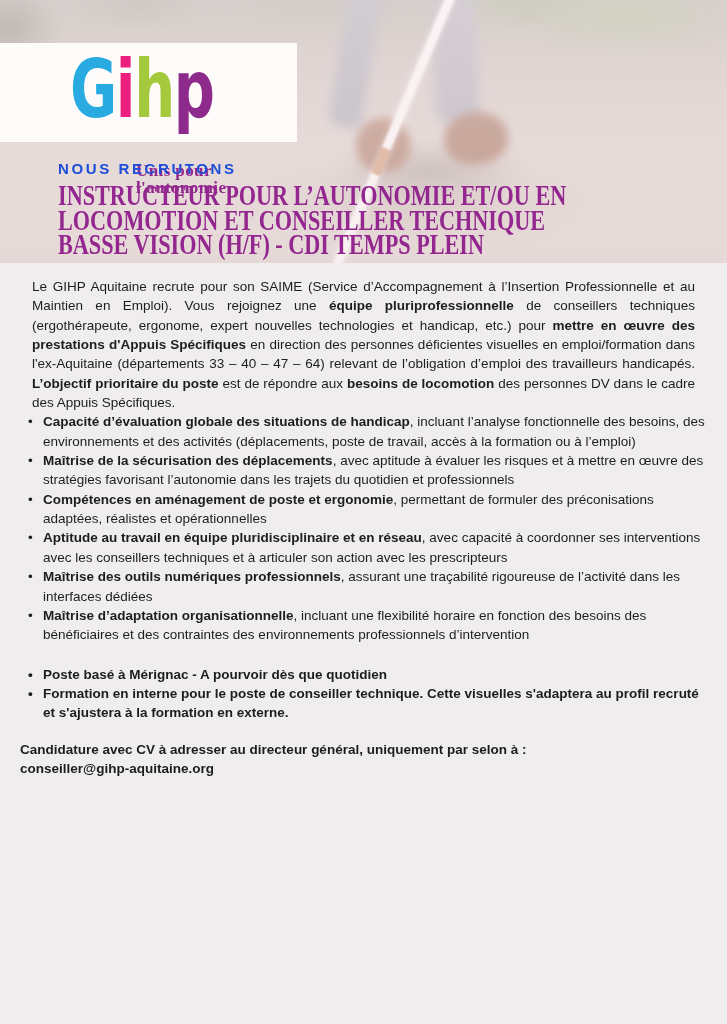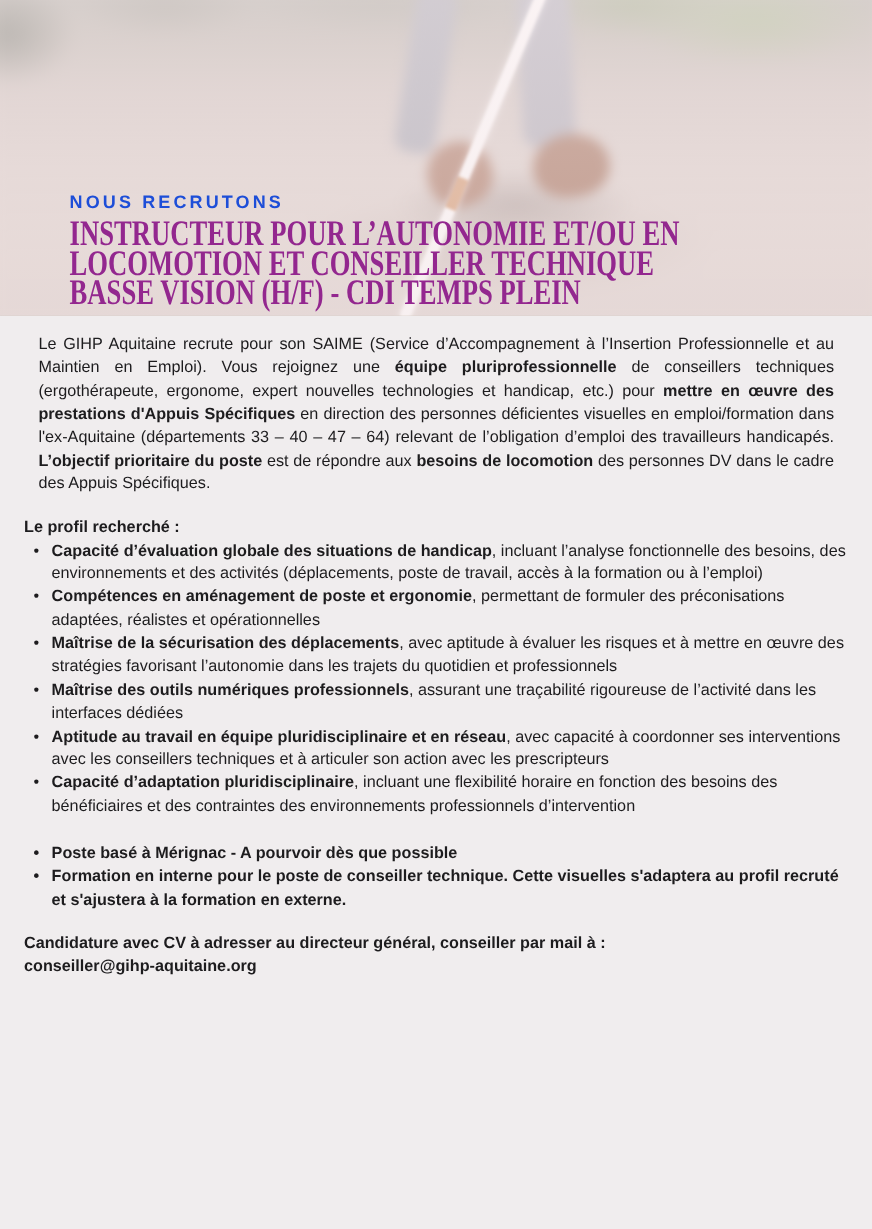--- a/index.html
+++ b/index.html
@@ -104,44 +104,47 @@
       <div class="leg leg-l"></div>
       <div class="leg leg-r"></div>
       <div class="shoe shoe-l"></div>
       <div class="shoe shoe-r"></div>
     </div>
     <div class="cane">
       <div class="cane-band"></div>
     </div>
     <div class="ph-overlay"></div>
 
+    <div class="logo-box">
+      <div class="gihp"><span style="color: rgb(41, 171, 226);">G</span><span style="color: rgb(236, 31, 126);">i</span><span style="color: rgb(165, 201, 60);">h</span><span style="color: rgb(142, 42, 139);">p</span></div>
+      <div class="tagline">Unis pour l'autonomie</div>
+    </div>
 
     <div class="head-text">
       <div class="kicker">NOUS RECRUTONS</div>
       <h1 class="title">INSTRUCTEUR POUR L’AUTONOMIE ET/OU EN<br>LOCOMOTION ET CONSEILLER TECHNIQUE<br>BASSE VISION (H/F) - CDI TEMPS PLEIN</h1>
     </div>
   </header>
 
   <main class="content">
     <p class="intro"><span>Le GIHP Aquitaine recrute pour son SAIME (Service d’Accompagnement à l’Insertion Professionnelle et au Maintien en Emploi). Vous rejoignez une </span><b>équipe pluriprofessionnelle</b><span> de conseillers techniques (ergothérapeute, ergonome, expert nouvelles technologies et handicap, etc.) pour </span><b>mettre en œuvre des prestations d'Appuis Spécifiques</b><span> en direction des personnes déficientes visuelles en emploi/formation dans l'ex-Aquitaine (départements 33 – 40 – 47 – 64) relevant de l’obligation d’emploi des travailleurs handicapés. </span><b>L’objectif prioritaire du poste</b><span> est de répondre aux </span><b>besoins de locomotion</b><span> des personnes DV dans le cadre des Appuis Spécifiques.</span></p>
 
-    <h2 class="profil-h">Le profil recherché :</h2>
     <ul class="bullets profile-list">
         <li><b>Capacité d’évaluation globale des situations de handicap</b><span>, incluant l’analyse fonctionnelle des besoins, des environnements et des activités (déplacements, poste de travail, accès à la formation ou à l’emploi)</span></li>
+        <li><b>Maîtrise de la sécurisation des déplacements</b><span>, avec aptitude à évaluer les risques et à mettre en œuvre des stratégies favorisant l’autonomie dans les trajets du quotidien et professionnels</span></li>
         <li><b>Compétences en aménagement de poste et ergonomie</b><span>, permettant de formuler des préconisations adaptées, réalistes et opérationnelles</span></li>
-        <li><b>Maîtrise de la sécurisation des déplacements</b><span>, avec aptitude à évaluer les risques et à mettre en œuvre des stratégies favorisant l’autonomie dans les trajets du quotidien et professionnels</span></li>
+        <li><b>Aptitude au travail en équipe pluridisciplinaire et en réseau</b><span>, avec capacité à coordonner ses interventions avec les conseillers techniques et à articuler son action avec les prescripteurs</span></li>
         <li><b>Maîtrise des outils numériques professionnels</b><span>, assurant une traçabilité rigoureuse de l’activité dans les interfaces dédiées</span></li>
-        <li><b>Aptitude au travail en équipe pluridisciplinaire et en réseau</b><span>, avec capacité à coordonner ses interventions avec les conseillers techniques et à articuler son action avec les prescripteurs</span></li>
-        <li><b>Capacité d’adaptation pluridisciplinaire</b><span>, incluant une flexibilité horaire en fonction des besoins des bénéficiaires et des contraintes des environnements professionnels d’intervention</span></li>
+        <li><b>Maîtrise d’adaptation organisationnelle</b><span>, incluant une flexibilité horaire en fonction des besoins des bénéficiaires et des contraintes des environnements professionnels d’intervention</span></li>
       </ul>
 
     <ul class="bullets conditions-list">
-        <li><b>Poste basé à Mérignac - A pourvoir dès que possible</b></li>
+        <li><b>Poste basé à Mérignac - A pourvoir dès que quotidien</b></li>
         <li><b>Formation en interne pour le poste de conseiller technique. Cette visuelles s'adaptera au profil recruté et s'ajustera à la formation en externe.</b></li>
       </ul>
 
     <p class="contact">
-      <span>Candidature avec CV à adresser au directeur général, conseiller par mail à :</span><br>
+      <span>Candidature avec CV à adresser au directeur général, uniquement par selon à :</span><br>
       <span class="email">conseiller@gihp-aquitaine.org</span>
     </p>
   </main>
 
 </div>
 
 </body></html>

